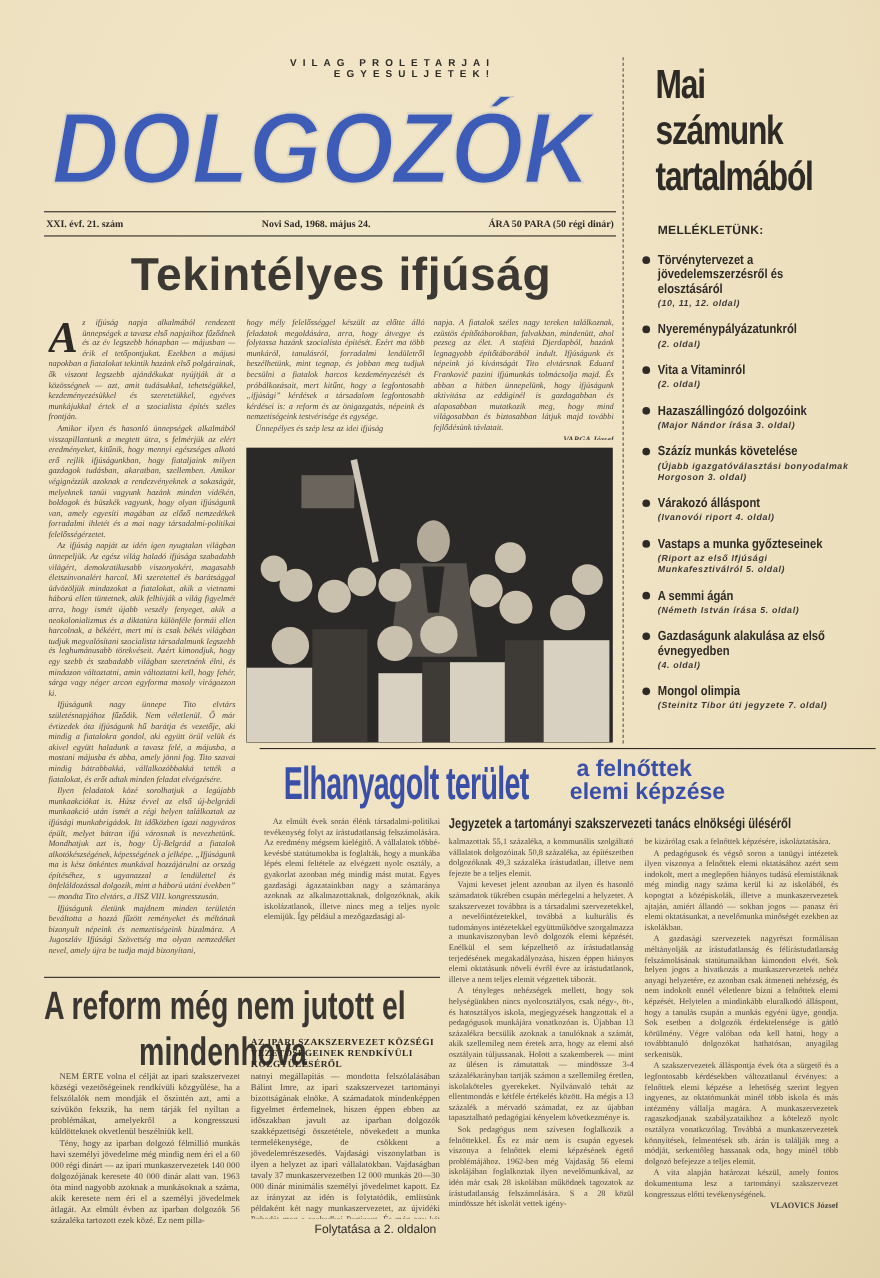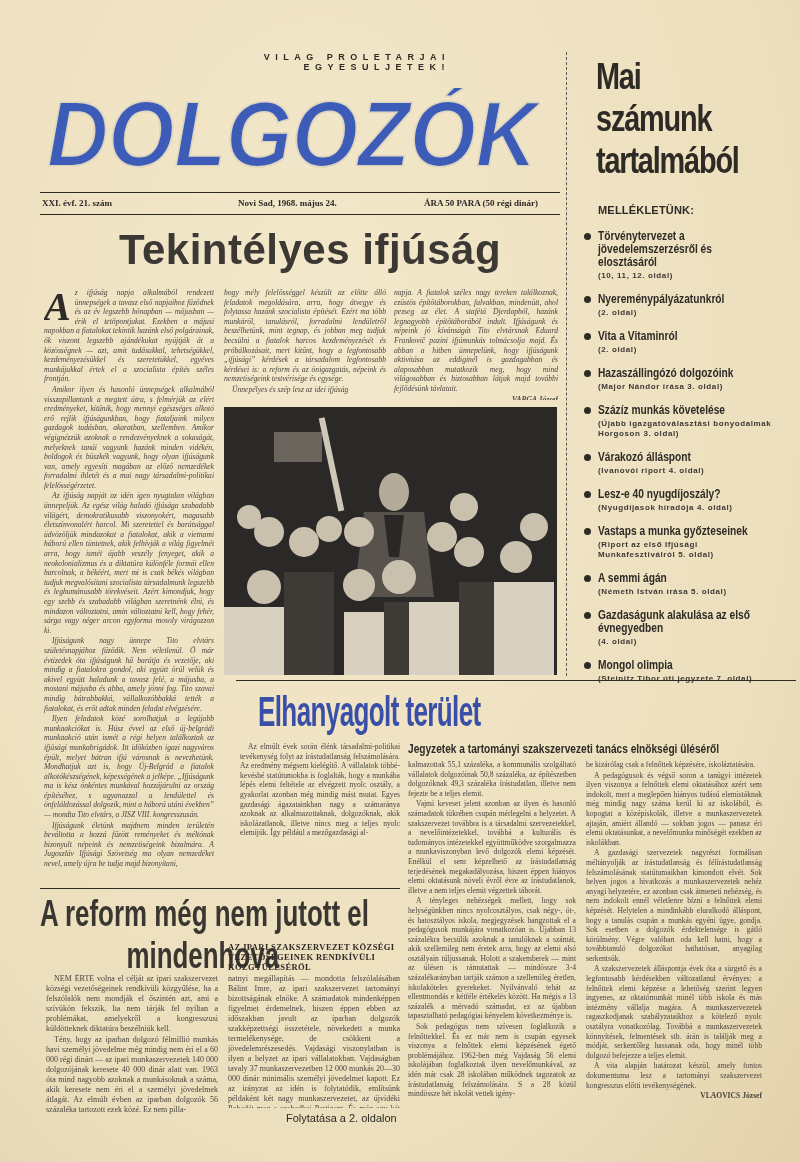--- a/index.html
+++ b/index.html
@@ -27,21 +27,21 @@
   .dropcap { float:left; font-size:40px; line-height:34px; font-weight:bold; font-style:italic; margin:2px 4px 0 0; color:#2e2a26; }
   .photo { left:224px; top:407px; width:333px; height:268px; background:#2a2826; overflow:hidden; }
   .sidebar-divider { left:566px; top:52px; width:0; height:624px; border-left:1px dashed #5a5550; }
   .side-title { left:596px; top:56px; width:160px; font-family:"Liberation Sans", sans-serif; font-weight:bold;
     font-size:37px; line-height:42px; color:#2e2a26; letter-spacing:-1.5px; transform:scaleX(0.78); transform-origin:left top; }
   .side-list { left:582px; top:204px; width:190px; font-family:"Liberation Sans", sans-serif; }
   .side-head { font-size:11px; font-weight:bold; margin-left:16px; color:#2e2a26; letter-spacing:0.2px; }
   .side-item { position:relative; padding-left:16px; margin-top:12px; }
   .side-item .bullet { position:absolute; left:2px; top:3px; width:7px; height:7px; border-radius:50%; background:#2e2a26; }
   .side-item .t { font-size:12px; font-weight:bold; line-height:13px; color:#2e2a26; transform:scaleX(0.85); transform-origin:left; display:block; width:200px; }
-  .side-item .s { font-size:8px; font-weight:bold; line-height:10px; color:#3c3834; letter-spacing:0.6px; margin-top:2px; display:block; }
+  .side-item .s { font-size:8px; font-weight:bold; line-height:10px; color:#3c3834; letter-spacing:0.6px; margin-top:2px; display:block;font-style:italic; }
   .headline2 { left:258px; top:688px; font-family:"Liberation Sans", sans-serif; font-weight:bold; font-size:42px; color:#3a4fa8;
     transform:scaleX(0.62); transform-origin:left top; white-space:nowrap; letter-spacing:-1px; }
   .headline2b { left:518px; top:688px; font-family:"Liberation Sans", sans-serif; font-weight:bold; font-size:21px; line-height:21px; color:#3a4fa8; }
   .subhead2 { left:408px; top:741px; font-family:"Liberation Sans", sans-serif; font-weight:bold; font-size:13px; color:#2e2a26;
     transform:scaleX(0.78); transform-origin:left top; white-space:nowrap; }
   .headline3 { left:40px; top:893px; width:340px; font-family:"Liberation Sans", sans-serif; font-weight:bold; font-size:36px; line-height:42px; color:#3a3632;
     transform:scaleX(0.72); transform-origin:left top; white-space:nowrap; }
   .subhead3 { left:228px; top:942px; width:180px; font-size:8.5px; font-weight:bold; line-height:10px; letter-spacing:0.4px; color:#2e2a26; }
   .cont { left:258px; top:1112px; font-family:"Liberation Sans", sans-serif; font-size:11px; color:#2e2a26;margin-left:28px; }
   .signature { text-align:right; font-style:italic; font-weight:bold; }
@@ -57,21 +57,21 @@
     <svg viewBox="0 0 496 90" preserveAspectRatio="none">
       <text x="248" y="78" text-anchor="middle" font-family="Liberation Sans, sans-serif" font-weight="bold" font-style="italic" font-size="92" textLength="490" lengthAdjust="spacingAndGlyphs" fill="#3d5cb8" stroke="#3d5cb8" stroke-width="1">DOLGOZÓK</text>
       <text x="248" y="78" text-anchor="middle" font-family="Liberation Sans, sans-serif" font-weight="bold" font-style="italic" font-size="92" textLength="490" lengthAdjust="spacingAndGlyphs" fill="none" stroke="#efe3c2" stroke-width="2.2" transform="translate(0,0) scale(1,1)" opacity="0.9" style="paint-order:stroke" stroke-dasharray="none">DOLGOZÓK</text>
       <text x="248" y="78" text-anchor="middle" font-family="Liberation Sans, sans-serif" font-weight="bold" font-style="italic" font-size="92" textLength="490" lengthAdjust="spacingAndGlyphs" fill="#3d5cb8" stroke="none" transform="translate(248,45) scale(0.92,0.9) translate(-248,-45)" opacity="0.001">DOLGOZÓK</text>
     </svg>
   </div>
 
   <div class="abs rule" style="left:40px; top:192px; width:520px; height:1px;"></div>
   <div class="abs dateline" style="left:42px;">XXI. évf. 21. szám</div>
   <div class="abs dateline" style="left:238px;">Novi Sad, 1968. május 24.</div>
-  <div class="abs dateline" style="left:424px;">ÁRA 50 PARA (50 régi dinár)</div>
+  <div class="abs dateline" style="left:444px;">ÁRA 50 PARA (50 régi dinár)</div>
   <div class="abs rule" style="left:40px; top:214px; width:520px; height:1px;"></div>
 
   <div class="abs headline1">Tekintélyes ifjúság</div>
 
   <div class="abs col-text" style="left:44px; top:288px; width:170px; height:604px;">
     <span class="dropcap">A</span>
     <p style="text-indent:0">z ifjúság napja alkalmából rendezett ünnepségek a tavasz első napjaihoz fűződnek és az év legszebb hónapban — májusban — érik el tetőpontjukat. Ezekben a májusi napokban a fiatalokat tekintik hazánk első polgárainak, ők viszont legszebb ajándékukat nyújtják át a közösségnek — azt, amit tudásukkal, tehetségükkel, kezdeményezésükkel és szeretetükkel, egyéves munkájukkal értek el a szocialista építés széles frontján.</p>
     <p>Amikor ilyen és hasonló ünnepségek alkalmából visszapillantunk a megtett útra, s felmérjük az elért eredményeket, kitűnik, hogy mennyi egészséges alkotó erő rejlik ifjúságunkban, hogy fiataljaink milyen gazdagok tudásban, akaratban, szellemben. Amikor végignézzük azoknak a rendezvényeknek a sokaságát, melyeknek tanúi vagyunk hazánk minden vidékén, boldogok és büszkék vagyunk, hogy olyan ifjúságunk van, amely egyesíti magában az előző nemzedékek forradalmi ihletét és a mai nagy társadalmi-politikai felelősségérzetet.</p>
     <p>Az ifjúság napját az idén igen nyugtalan világban ünnepeljük. Az egész világ haladó ifjúsága szabadabb világért, demokratikusabb viszonyokért, magasabb életszínvonalért harcol. Mi szeretettel és barátsággal üdvözöljük mindazokat a fiatalokat, akik a vietnami háború ellen tüntetnek, akik felhívják a világ figyelmét arra, hogy ismét újabb veszély fenyeget, akik a neokolonializmus és a diktatúra különféle formái ellen harcolnak, a békéért, mert mi is csak békés világban tudjuk megvalósítani szocialista társadalmunk legszebb és leghumánusabb törekvéseit. Azért kimondjuk, hogy egy szebb és szabadabb világban szeretnénk élni, és mindazon változtatni, amin változtatni kell, hogy fehér, sárga vagy néger arcon egyforma mosoly virágozzon ki.</p>
     <p>Ifjúságunk nagy ünnepe Tito elvtárs születésnapjához fűződik. Nem véletlenül. Ő már évtizedek óta ifjúságunk hű barátja és vezetője, aki mindig a fiatalokra gondol, aki együtt örül velük és akivel együtt haladunk a tavasz felé, a májusba, a mostani májusba és abba, amely jönni fog. Tito szavai mindig bátrabbakká, vállalkozóbbakká tették a fiatalokat, és erőt adtak minden feladat elvégzésére.</p>
@@ -160,25 +160,20 @@
       <span class="t">Százíz munkás követelése</span>
       <span class="s">(Újabb igazgatóválasztási bonyodalmak Horgoson 3. oldal)</span>
     </div>
     <div class="side-item">
       <span class="bullet"></span>
       <span class="t">Várakozó álláspont</span>
       <span class="s">(Ivanovói riport 4. oldal)</span>
     </div>
     <div class="side-item">
       <span class="bullet"></span>
-      <span class="t">Lesz-e 40 nyugdíjoszály?</span>
-      <span class="s">(Nyugdíjasok híradója 4. oldal)</span>
-    </div>
-    <div class="side-item">
-      <span class="bullet"></span>
       <span class="t">Vastaps a munka győzteseinek</span>
       <span class="s">(Riport az első Ifjúsági Munkafesztiválról 5. oldal)</span>
     </div>
     <div class="side-item">
       <span class="bullet"></span>
       <span class="t">A semmi ágán</span>
       <span class="s">(Németh István írása 5. oldal)</span>
     </div>
     <div class="side-item">
       <span class="bullet"></span>
@@ -187,20 +182,24 @@
     </div>
     <div class="side-item">
       <span class="bullet"></span>
       <span class="t">Mongol olimpia</span>
       <span class="s">(Steinitz Tibor úti jegyzete 7. oldal)</span>
     </div>
   </div>
 
   <div class="abs rule" style="left:236px; top:680px; width:560px; height:1px;"></div>
   <div class="abs headline2">Elhanyagolt terület</div>
+  <div class="abs headline2b">
+    <div style="padding-left:6px;">a felnőttek</div>
+    <div>elemi képzése</div>
+  </div>
   <div class="abs subhead2">Jegyzetek a tartományi szakszervezeti tanács elnökségi üléséről</div>
 
   <div class="abs col-text roman" style="left:240px; top:742px; width:160px; height:144px;">
     <p>Az elmúlt évek során élénk társadalmi-politikai tevékenység folyt az írástudatlanság felszámolására. Az eredmény mégsem kielégítő. A vállalatok többé-kevésbé statútumokba is foglalták, hogy a munkába lépés elemi feltétele az elvégzett nyolc osztály, a gyakorlat azonban még mindig mást mutat. Egyes gazdasági ágazatainkban nagy a számaránya azoknak az alkalmazottaknak, dolgozóknak, akik iskolázatlanok, illetve nincs meg a teljes nyolc elemijük. Így például a mezőgazdasági al-</p>
   </div>
   <div class="abs col-text roman" style="left:408px; top:760px; width:168px; height:390px;">
     <p style="text-indent:0">kalmazottak 55,1 százaléka, a kommunális szolgáltató vállalatok dolgozóinak 50,8 százaléka, az építészetben dolgozóknak 49,3 százaléka írástudatlan, illetve nem fejezte be a teljes elemit.</p>
     <p>Vajmi keveset jelent azonban az ilyen és hasonló számadatok tükrében csupán mérlegelni a helyzetet. A szakszervezet továbbra is a társadalmi szervezetekkel, a nevelőintézetekkel, továbbá a kulturális és tudományos intézetekkel együttműködve szorgalmazza a munkaviszonyban levő dolgozók elemi képzését. Enélkül el sem képzelhető az írástudatlanság terjedésének megakadályozása, hiszen éppen hiányos elemi oktatásunk növeli évről évre az írástudatlanok, illetve a nem teljes elemit végzettek táborát.</p>
     <p>A tényleges nehézségek mellett, hogy sok helységünkben nincs nyolcosztályos, csak négy-, öt-, és hatosztályos iskola, megjegyzések hangzottak el a pedagógusok munkájára vonatkozóan is. Újabban 13 százalékra becsülik azoknak a tanulóknak a számát, akik szellemileg nem éretek arra, hogy az elemi alsó osztályain túljussanak. Holott a szakemberek — mint az ülésen is rámutattak — mindössze 3-4 százalékarányban tartják számon a szellemileg éretlen, iskolaköteles gyerekeket. Nyilvánvaló tehát az ellentmondás e kétféle értékelés között. Ha mégis a 13 százalék a mérvadó számadat, ez az újabban tapasztalható pedagógiai kényelem következménye is.</p>
     <p>Sok pedagógus nem szívesen foglalkozik a felnőttekkel. És ez már nem is csupán egyesek viszonya a felnőttek elemi képzésének égető problémájához. 1962-ben még Vajdaság 56 elemi iskolájában foglalkoztak ilyen nevelőmunkával, az idén már csak 28 iskolában működnek tagozatok az írástudatlanság felszámolására. S a 28 közül mindössze hét iskolát vettek igény-</p>
@@ -215,20 +214,20 @@
   </div>
 
   <div class="abs rule" style="left:40px; top:888px; width:360px; height:1px;"></div>
   <div class="abs headline3">
     <div>A reform még nem jutott el</div>
     <div style="padding-left:120px;">mindenhova</div>
   </div>
   <div class="abs subhead3">AZ IPARI SZAKSZERVEZET KÖZSÉGI VEZETŐSÉGEINEK RENDKÍVÜLI KÖZGYŰLÉSÉRŐL</div>
 
   <div class="abs col-text roman" style="left:46px; top:974px; width:172px; height:150px; font-size:8px; line-height:10px;">
-    <p>NEM ÉRTE volna el célját az ipari szakszervezet községi vezetőségeinek rendkívüli közgyűlése, ha a felszólalók nem mondják el őszintén azt, ami a szívükön fekszik, ha nem tárják fel nyíltan a problémákat, amelyekről a kongresszusi küldötteknek diktatúra beszélniük kell.</p>
+    <p>NEM ÉRTE volna el célját az ipari szakszervezet községi vezetőségeinek rendkívüli közgyűlése, ha a felszólalók nem mondják el őszintén azt, ami a szívükön fekszik, ha nem tárják fel nyíltan a problémákat, amelyekről a kongresszusi küldötteknek okvetlenül beszélniük kell.</p>
     <p>Tény, hogy az iparban dolgozó félmillió munkás havi személyi jövedelme még mindig nem éri el a 60 000 régi dinárt — az ipari munkaszervezetek 140 000 dolgozójának keresete 40 000 dinár alatt van. 1963 óta mind nagyobb azoknak a munkásoknak a száma, akik keresete nem éri el a személyi jövedelmek átlagát. Az elmúlt évben az iparban dolgozók 56 százaléka tartozott ezek közé. Ez nem pilla-</p>
   </div>
   <div class="abs col-text roman" style="left:228px; top:974px; width:172px; height:134px; font-size:8px; line-height:10px;">
     <p style="text-indent:0">natnyi megállapítás — mondotta felszólalásában Bálint Imre, az ipari szakszervezet tartományi bizottságának elnöke. A számadatok mindenképpen figyelmet érdemelnek, hiszen éppen ebben az időszakban javult az iparban dolgozók szakképzettségi összetétele, növekedett a munka termelékenysége, de csökkent a jövedelemrészesedés. Vajdasági viszonylatban is ilyen a helyzet az ipari vállalatokban. Vajdaságban tavaly 37 munkaszervezetben 12 000 munkás 20—30 000 dinár minimális személyi jövedelmet kapott. Ez az irányzat az idén is folytatódik, említsünk példaként két nagy munkaszervezetet, az újvidéki Pobedát meg a szabadkai Partizant. És még egy-két kellemetlen adat:</p>
   </div>
   <div class="abs cont">Folytatása a 2. oldalon</div>
 </div>
 
 </body></html>

